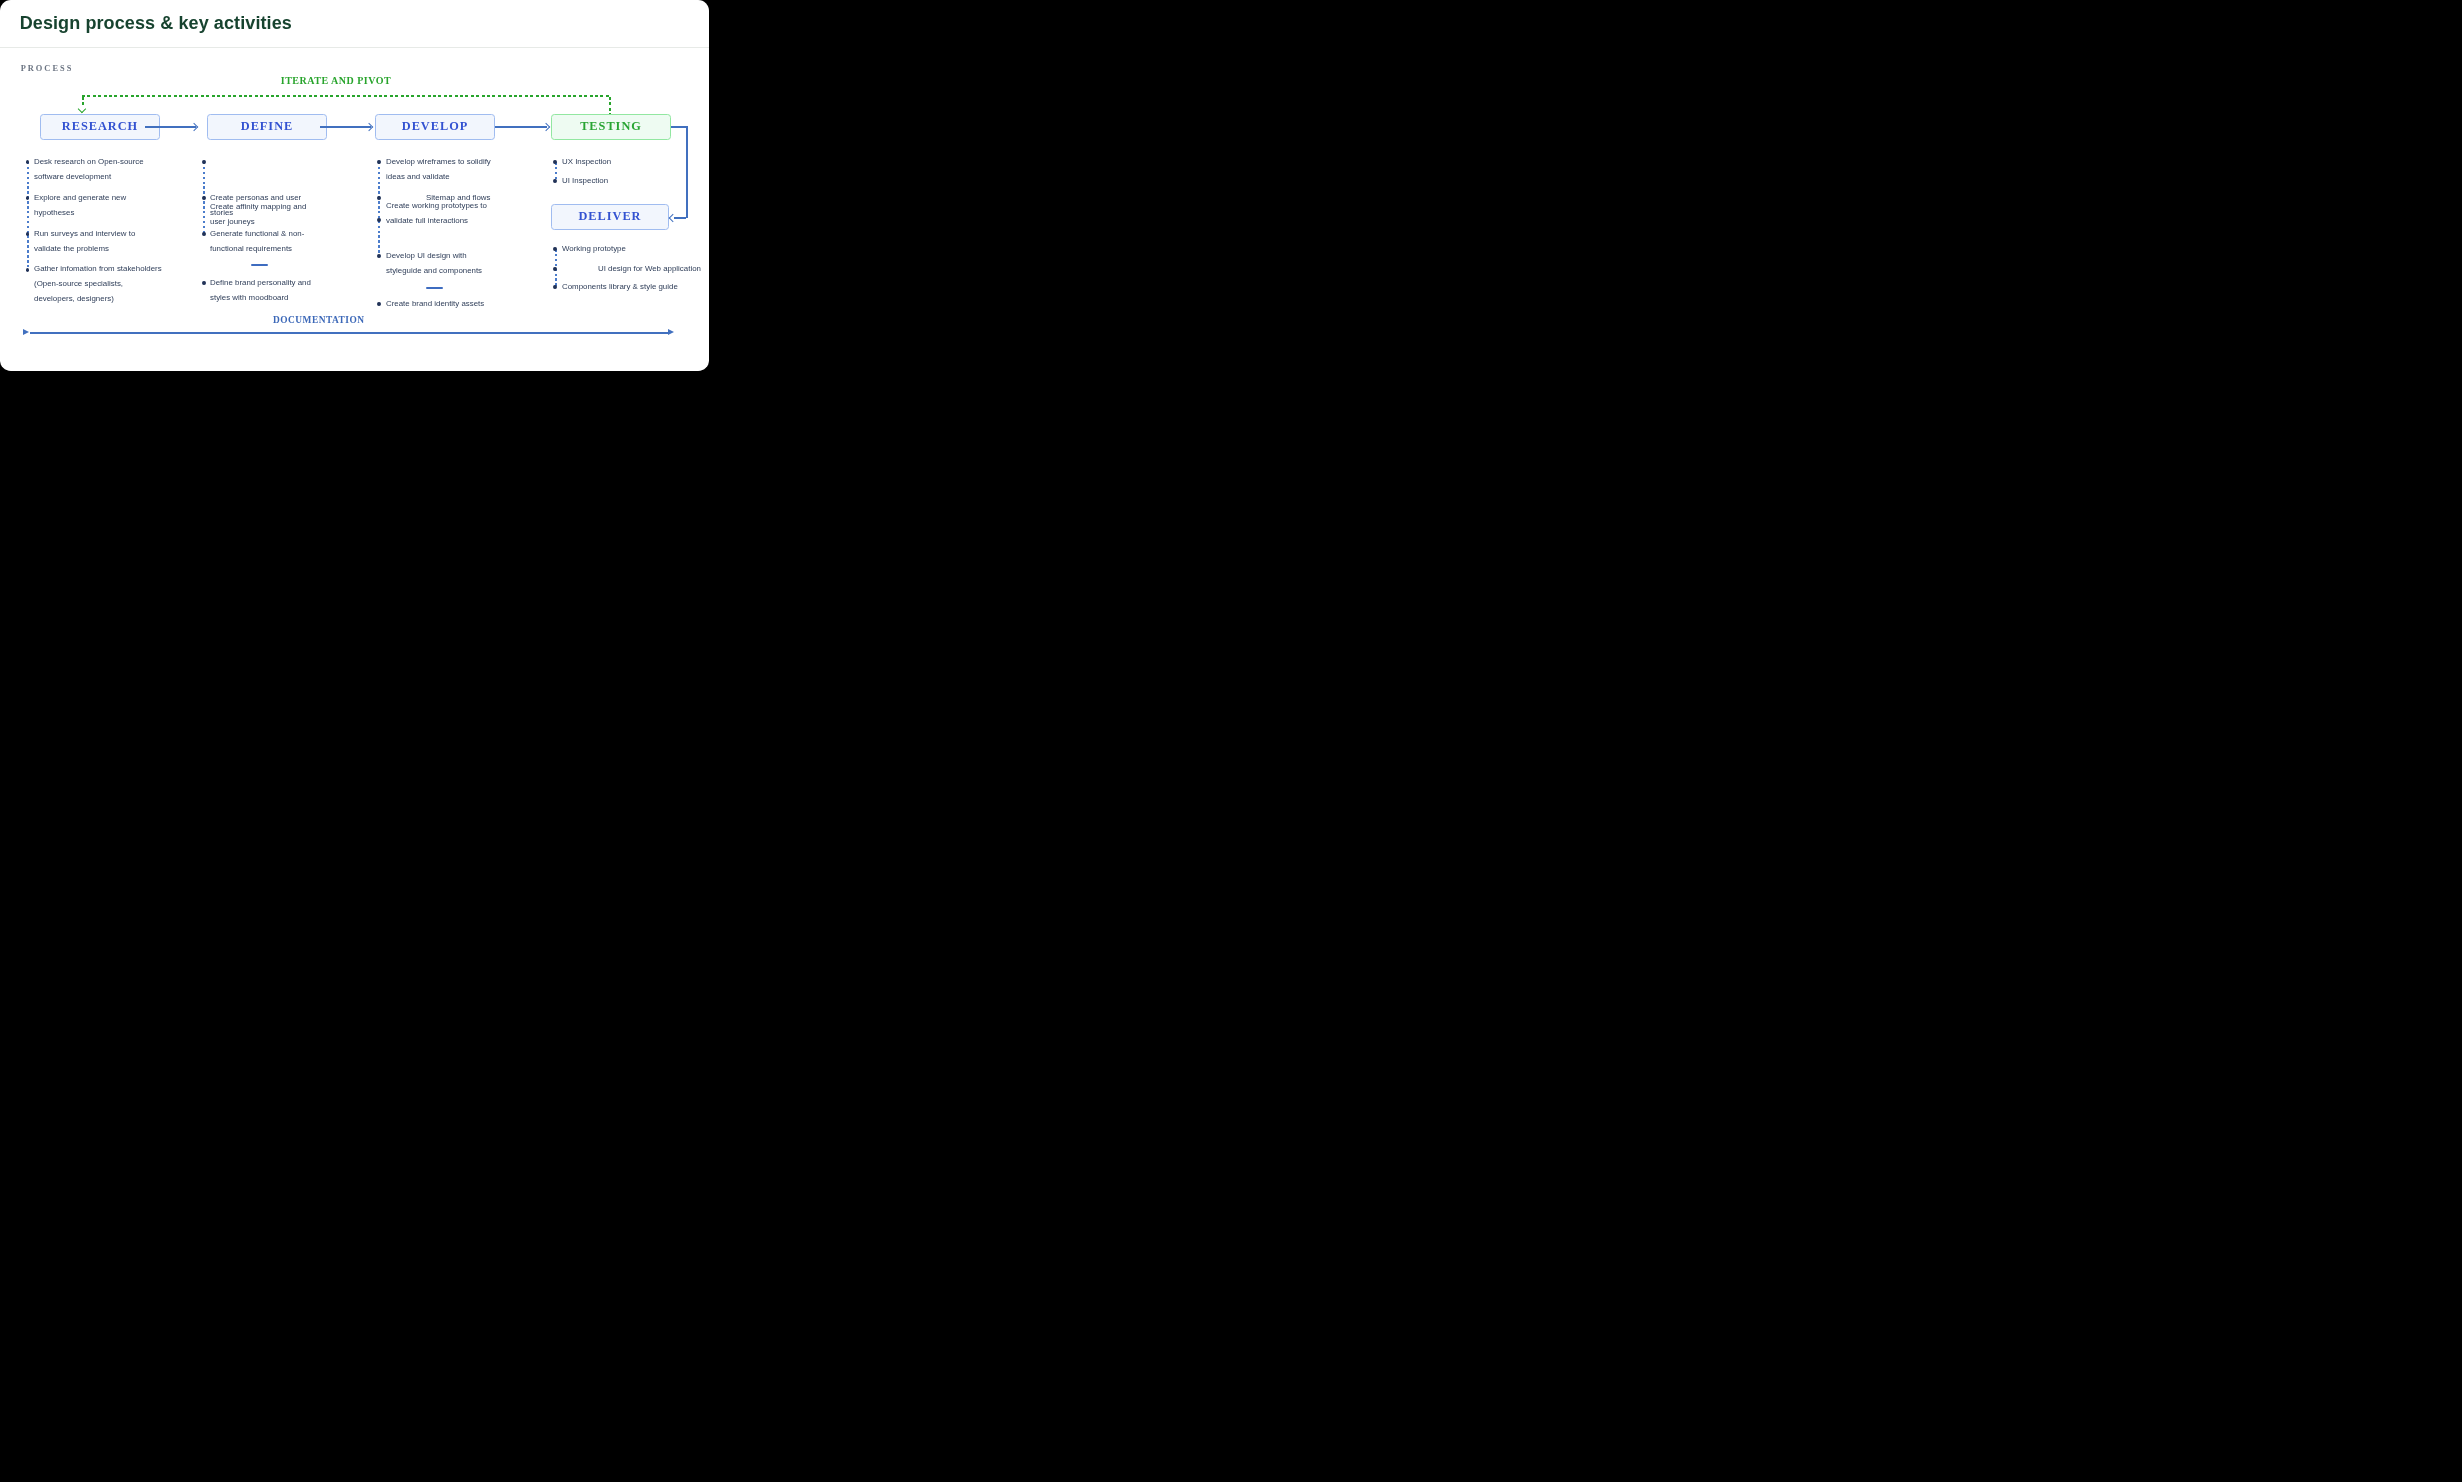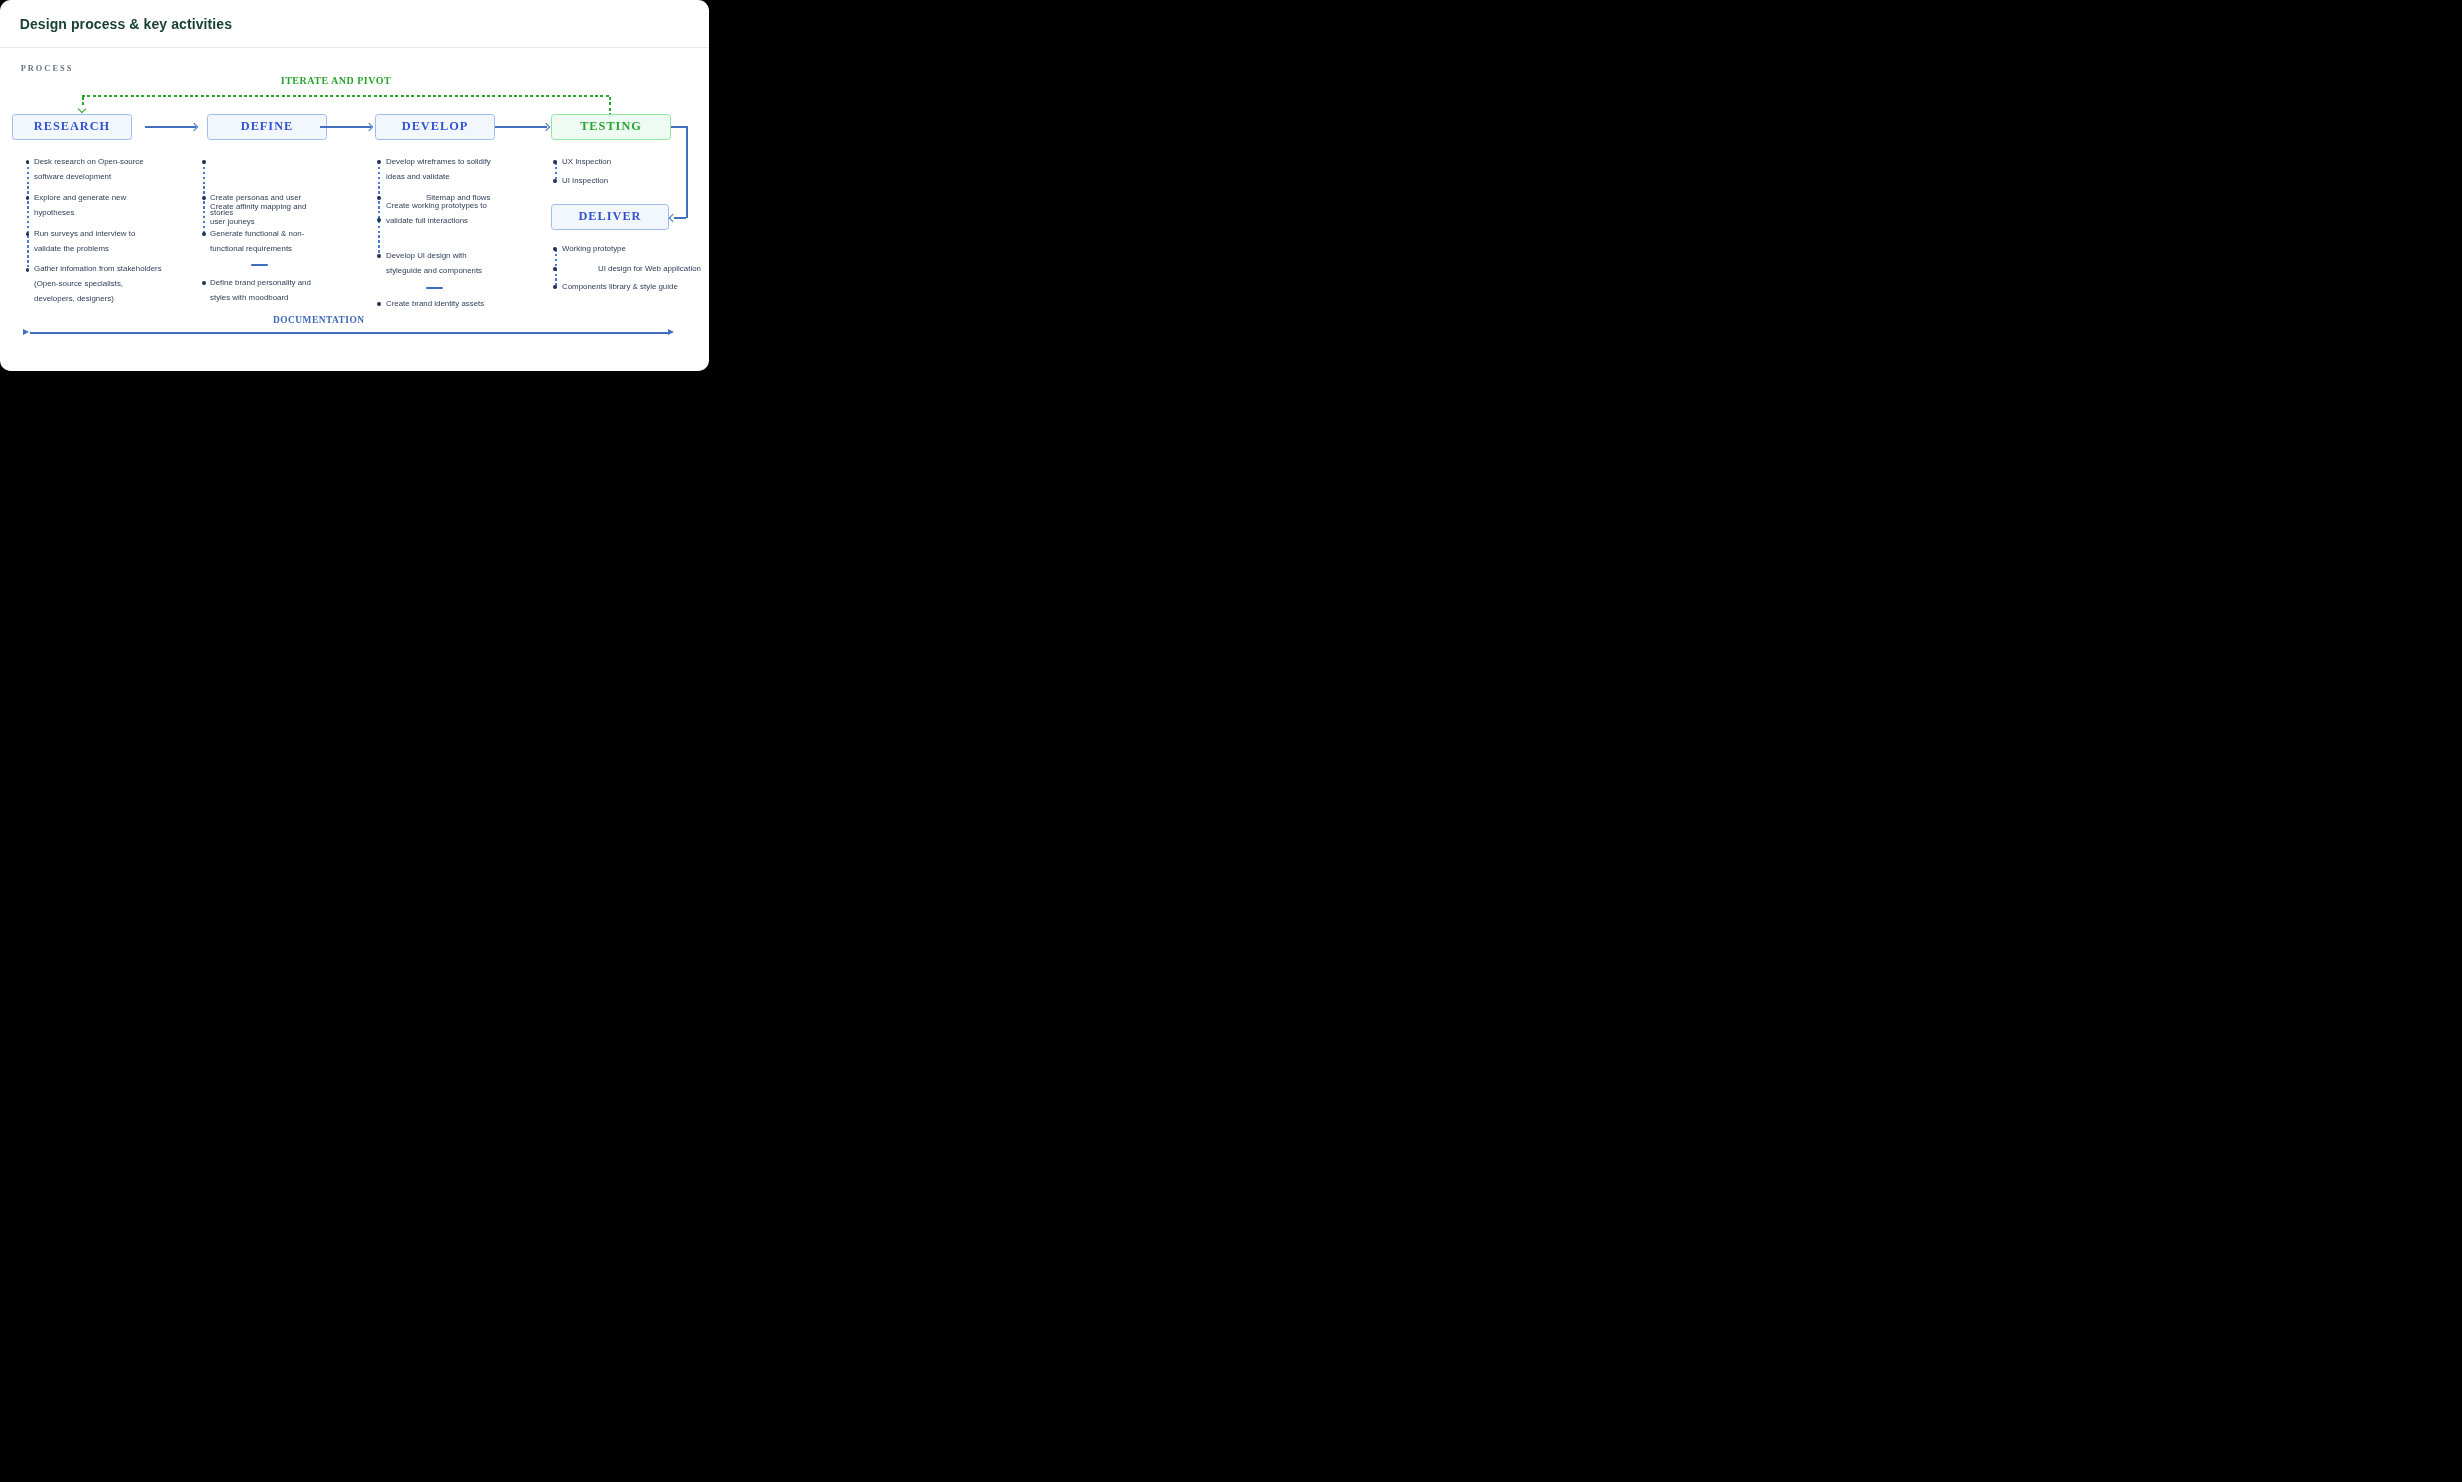--- a/index.html
+++ b/index.html
@@ -1,20 +1,20 @@
 <!DOCTYPE html>
 <html style="font-size:7.9px"><head>
 <meta charset="utf-8">
 <style>
   html,body{margin:0;padding:0;background:#000;width:709px;height:371px;overflow:hidden;}
   .card{position:absolute;left:0;top:0;width:709px;height:371px;background:#ffffff;
         border-radius:10.8px;overflow:hidden;font-family:"Liberation Sans",sans-serif;}
   .hdr{position:absolute;left:0;top:0;width:100%;height:48px;border-bottom:0.5px solid #e7eae7;
        display:flex;align-items:center;box-sizing:border-box;}
-  .hdr h1{margin:0 0 0 19.7px;font-size:14px;font-weight:600;letter-spacing:0.1px;color:#17432f;}
+  .hdr h1{margin:0 0 0 19.7px;font-size:18px;font-weight:600;letter-spacing:0.1px;color:#17432f;}
   .diagram{position:absolute;inset:0;}
   .mono{font-family:Liberation Serif, serif;}
 
   .process-label{position:absolute;left:20.7px;top:64px;font-size:8.4px;font-weight:bold;
                  letter-spacing:2px;color:#6b7482;}
   .iterate-label{position:absolute;left:262px;top:75px;width:148px;text-align:center;
                  font-size:10px;font-weight:bold;letter-spacing:0.5px;color:#28a42c;}
   .doc-label{position:absolute;left:273px;top:315px;width:148px;
              font-size:9.4px;font-weight:bold;letter-spacing:0.5px;color:#3c68b8;}
 
@@ -59,21 +59,21 @@
   <div class="diagram">
 
     <div class="process-label mono">PROCESS</div>
     <div class="iterate-label mono">ITERATE AND PIVOT</div>
 
     <div class="dash-h" style="left:82px;top:95px;width:527px;"></div>
     <div class="dash-v" style="left:82px;top:97px;height:8.9px;"></div>
     <span class="chev down green" style="left:79px;top:106px;"></span>
     <div class="dash-v" style="left:609px;top:97px;height:17.7px;"></div>
 
-    <div class="stage blue mono" style="left:12px;">RESEARCH</div>
+    <div class="stage blue mono" style="left:40px;">RESEARCH</div>
     <div class="stage blue mono" style="left:207px;">DEFINE</div>
     <div class="stage blue mono" style="left:375px;">DEVELOP</div>
     <div class="stage green mono" style="left:551px;">TESTING</div>
     <div class="stage blue mono" style="left:551px;top:204px;width:118px;">DELIVER</div>
 
     <div class="hline" style="left:145px;top:126px;width:51px;"></div>
     <span class="chev right" style="left:191px;top:124px;"></span>
     <div class="hline" style="left:320px;top:126px;width:51px;"></div>
     <span class="chev right" style="left:366px;top:124px;"></span>
     <div class="hline" style="left:495px;top:126px;width:52px;"></div>

